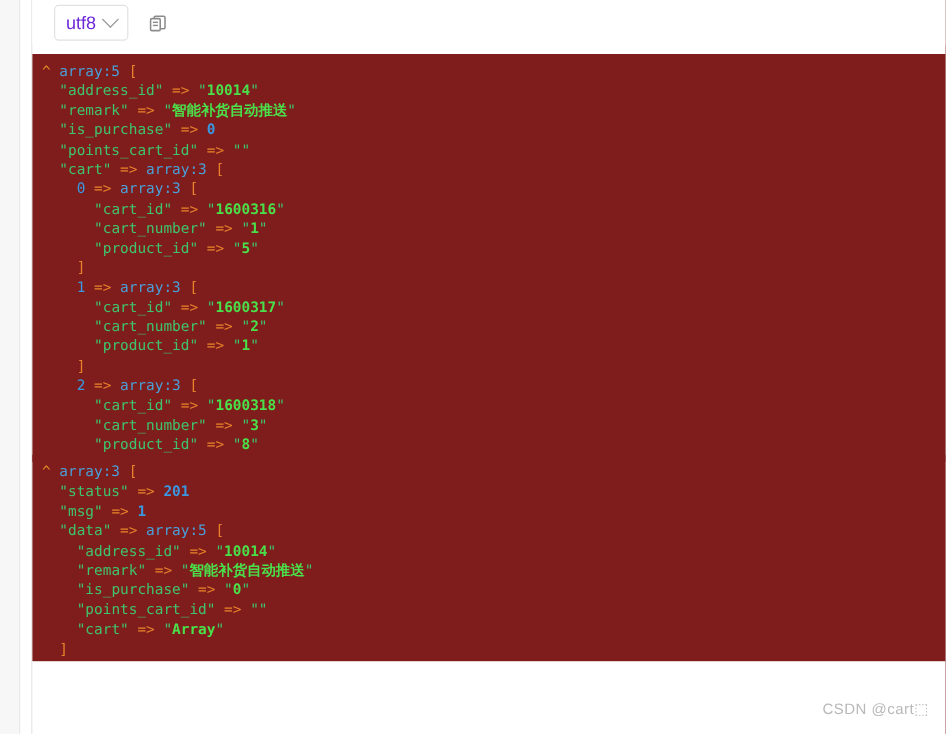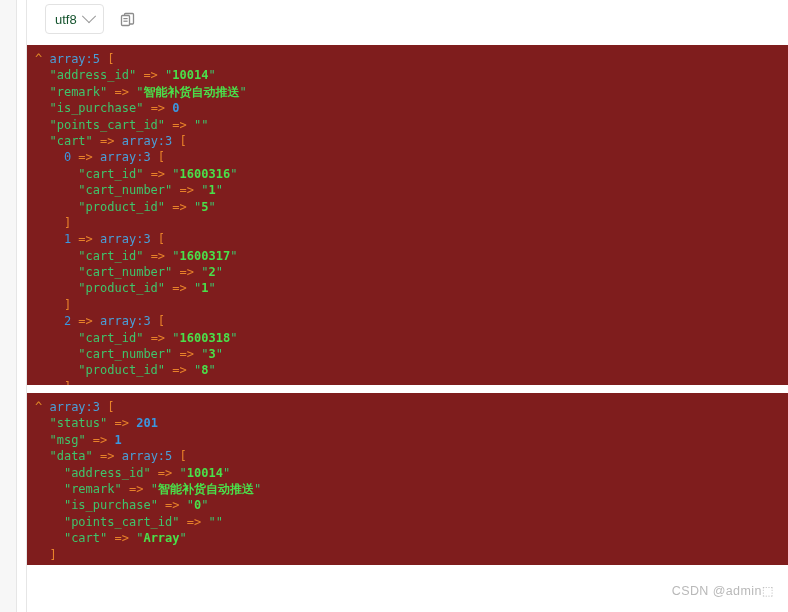--- a/index.html
+++ b/index.html
@@ -71,22 +71,22 @@
     border: 1px solid #e2e2e2;
     border-radius: 4px;
     background: #fff;
     display: flex;
     align-items: center;
     padding: 0 9px;
     gap: 7px;
     cursor: pointer;
   }
   .enc-label {
-    font-size: 13px;
-    color: #14532d;
+    font-size: 15px;
+    color: #6d28d9;
   }
   .chev {
     width: 9px; height: 9px;
     border-right: 1.4px solid #9a9a9a;
     border-bottom: 1.4px solid #9a9a9a;
     transform: rotate(45deg) translate(-2px,-2px);
   }
   .copy-btn {
     margin-left: 12px;
     width: 24px; height: 24px;
@@ -98,21 +98,21 @@
 
   
   .panel {
     position: absolute;
     left: 27px;
     width: 761px;
     background: #7f1d1d;
     overflow: hidden;
   }
   #panel-1 { top: 45px;  height: 340px; }
-  #panel-2 { top: 393px; height: 172px; }
+  #panel-2 { top: 379px; height: 172px; }
 
   .code {
     font-family: "DejaVu Sans Mono", "Liberation Mono", monospace;
     font-size: 12px;
     line-height: 16.4px;
     padding: 6px 0 6px 8px;
     white-space: pre;
   }
   .ln { height: 16.4px; }
 
@@ -160,13 +160,13 @@
 </div>
 
 <div class="panel" id="panel-1">
   <div class="code"><div class="ln"><span class="t-caret">^ </span><span class="t-type">array:5</span> <span class="t-brk">[</span></div><div class="ln">  <span class="t-q">"</span><span class="t-key">address_id</span><span class="t-q">"</span><span class="t-arrow"> =&gt; </span><span class="t-q">"</span><span class="t-str">10014</span><span class="t-q">"</span></div><div class="ln">  <span class="t-q">"</span><span class="t-key">remark</span><span class="t-q">"</span><span class="t-arrow"> =&gt; </span><span class="t-q">"</span><span class="t-str">智能补货自动推送</span><span class="t-q">"</span></div><div class="ln">  <span class="t-q">"</span><span class="t-key">is_purchase</span><span class="t-q">"</span><span class="t-arrow"> =&gt; </span><span class="t-num">0</span></div><div class="ln">  <span class="t-q">"</span><span class="t-key">points_cart_id</span><span class="t-q">"</span><span class="t-arrow"> =&gt; </span><span class="t-q">"</span><span class="t-str"></span><span class="t-q">"</span></div><div class="ln">  <span class="t-q">"</span><span class="t-key">cart</span><span class="t-q">"</span><span class="t-arrow"> =&gt; </span><span class="t-type">array:3</span> <span class="t-brk">[</span></div><div class="ln">    <span class="t-idx">0</span><span class="t-arrow"> =&gt; </span><span class="t-type">array:3</span> <span class="t-brk">[</span></div><div class="ln">      <span class="t-q">"</span><span class="t-key">cart_id</span><span class="t-q">"</span><span class="t-arrow"> =&gt; </span><span class="t-q">"</span><span class="t-str">1600316</span><span class="t-q">"</span></div><div class="ln">      <span class="t-q">"</span><span class="t-key">cart_number</span><span class="t-q">"</span><span class="t-arrow"> =&gt; </span><span class="t-q">"</span><span class="t-str">1</span><span class="t-q">"</span></div><div class="ln">      <span class="t-q">"</span><span class="t-key">product_id</span><span class="t-q">"</span><span class="t-arrow"> =&gt; </span><span class="t-q">"</span><span class="t-str">5</span><span class="t-q">"</span></div><div class="ln">    <span class="t-brk">]</span></div><div class="ln">    <span class="t-idx">1</span><span class="t-arrow"> =&gt; </span><span class="t-type">array:3</span> <span class="t-brk">[</span></div><div class="ln">      <span class="t-q">"</span><span class="t-key">cart_id</span><span class="t-q">"</span><span class="t-arrow"> =&gt; </span><span class="t-q">"</span><span class="t-str">1600317</span><span class="t-q">"</span></div><div class="ln">      <span class="t-q">"</span><span class="t-key">cart_number</span><span class="t-q">"</span><span class="t-arrow"> =&gt; </span><span class="t-q">"</span><span class="t-str">2</span><span class="t-q">"</span></div><div class="ln">      <span class="t-q">"</span><span class="t-key">product_id</span><span class="t-q">"</span><span class="t-arrow"> =&gt; </span><span class="t-q">"</span><span class="t-str">1</span><span class="t-q">"</span></div><div class="ln">    <span class="t-brk">]</span></div><div class="ln">    <span class="t-idx">2</span><span class="t-arrow"> =&gt; </span><span class="t-type">array:3</span> <span class="t-brk">[</span></div><div class="ln">      <span class="t-q">"</span><span class="t-key">cart_id</span><span class="t-q">"</span><span class="t-arrow"> =&gt; </span><span class="t-q">"</span><span class="t-str">1600318</span><span class="t-q">"</span></div><div class="ln">      <span class="t-q">"</span><span class="t-key">cart_number</span><span class="t-q">"</span><span class="t-arrow"> =&gt; </span><span class="t-q">"</span><span class="t-str">3</span><span class="t-q">"</span></div><div class="ln">      <span class="t-q">"</span><span class="t-key">product_id</span><span class="t-q">"</span><span class="t-arrow"> =&gt; </span><span class="t-q">"</span><span class="t-str">8</span><span class="t-q">"</span></div><div class="ln">    <span class="t-brk">]</span></div></div>
 </div>
 
 <div class="panel" id="panel-2">
   <div class="code"><div class="ln"><span class="t-caret">^ </span><span class="t-type">array:3</span> <span class="t-brk">[</span></div><div class="ln">  <span class="t-q">"</span><span class="t-key">status</span><span class="t-q">"</span><span class="t-arrow"> =&gt; </span><span class="t-num">201</span></div><div class="ln">  <span class="t-q">"</span><span class="t-key">msg</span><span class="t-q">"</span><span class="t-arrow"> =&gt; </span><span class="t-num">1</span></div><div class="ln">  <span class="t-q">"</span><span class="t-key">data</span><span class="t-q">"</span><span class="t-arrow"> =&gt; </span><span class="t-type">array:5</span> <span class="t-brk">[</span></div><div class="ln">    <span class="t-q">"</span><span class="t-key">address_id</span><span class="t-q">"</span><span class="t-arrow"> =&gt; </span><span class="t-q">"</span><span class="t-str">10014</span><span class="t-q">"</span></div><div class="ln">    <span class="t-q">"</span><span class="t-key">remark</span><span class="t-q">"</span><span class="t-arrow"> =&gt; </span><span class="t-q">"</span><span class="t-str">智能补货自动推送</span><span class="t-q">"</span></div><div class="ln">    <span class="t-q">"</span><span class="t-key">is_purchase</span><span class="t-q">"</span><span class="t-arrow"> =&gt; </span><span class="t-q">"</span><span class="t-str">0</span><span class="t-q">"</span></div><div class="ln">    <span class="t-q">"</span><span class="t-key">points_cart_id</span><span class="t-q">"</span><span class="t-arrow"> =&gt; </span><span class="t-q">"</span><span class="t-str"></span><span class="t-q">"</span></div><div class="ln">    <span class="t-q">"</span><span class="t-key">cart</span><span class="t-q">"</span><span class="t-arrow"> =&gt; </span><span class="t-q">"</span><span class="t-str">Array</span><span class="t-q">"</span></div><div class="ln">  <span class="t-brk">]</span></div><div class="ln"><span class="t-brk">]</span></div></div>
 </div>
 
-<div class="watermark">CSDN @admin⬚</div>
+<div class="watermark">CSDN @cart⬚</div>
 
 </body></html>

